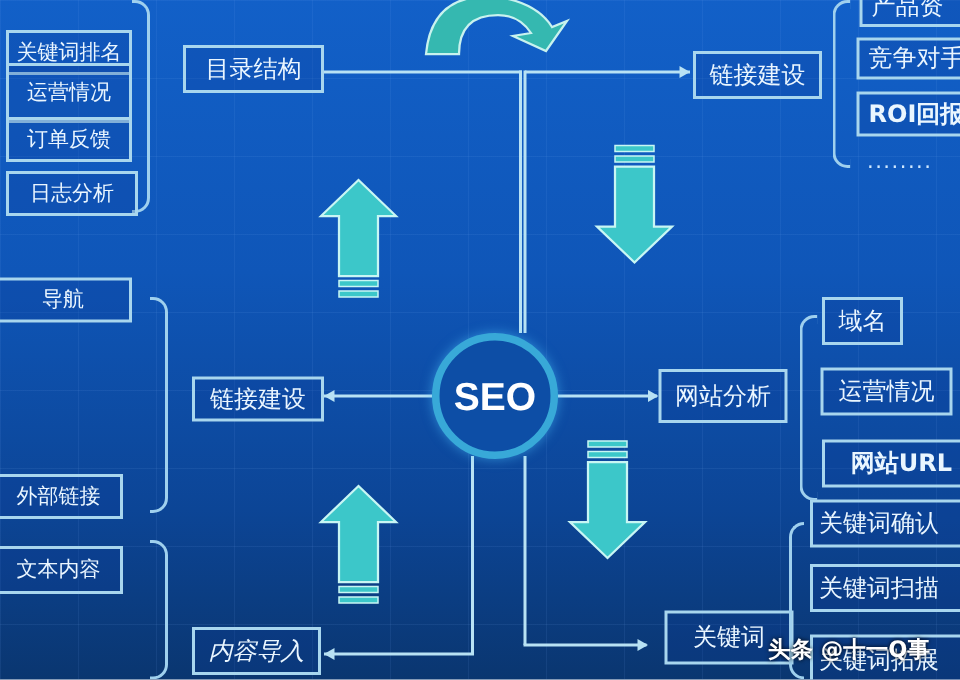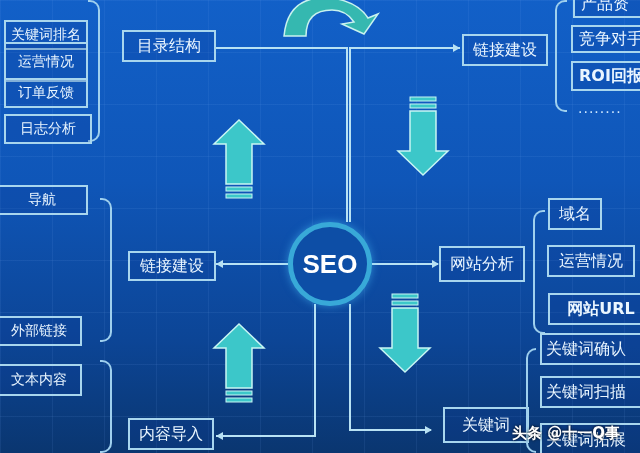--- a/index.html
+++ b/index.html
@@ -78,21 +78,21 @@
   <rect x="14" y="9" width="26" height="4" fill="#3cc7c9" stroke="#c8f6f4"></rect>
   <polygon points="14,16 40,16 40,56 52,56 27,80 2,56 14,56" fill="#3cc7c9" stroke="#c8f6f4" stroke-width="1.5"></polygon>
 </svg>
 
 <div class="seo">SEO</div>
 
 <div class="box" style="left:122px;top:30px;width:94px;height:32px;">目录结构</div>
 <div class="box" style="left:462px;top:34px;width:86px;height:32px;">链接建设</div>
 <div class="box" style="left:128px;top:251px;width:88px;height:30px;font-family:Liberation Serif, serif;">链接建设</div>
 <div class="box" style="left:439px;top:246px;width:86px;height:36px;">网站分析</div>
-<div class="box" style="left:128px;top:418px;width:86px;height:32px;">内容导入</div>
+<div class="box" style="left:128px;top:418px;width:86px;height:32px;font-style:italic;">内容导入</div>
 <div class="box" style="left:443px;top:407px;width:86px;height:36px;">关键词</div>
 
 <div class="brace right" style="left:88px;top:0px;width:12px;height:142px;"></div>
 <div class="brace left" style="left:555px;top:0px;width:12px;height:112px;"></div>
 <div class="brace right" style="left:100px;top:198px;width:12px;height:144px;"></div>
 <div class="brace left" style="left:533px;top:210px;width:12px;height:124px;"></div>
 <div class="brace right" style="left:100px;top:360px;width:12px;height:93px;"></div>
 <div class="brace left" style="left:526px;top:348px;width:10px;height:105px;"></div>
 
 <div class="box small" style="left:4px;top:0px;width:84px;height:30px;margin-top:20px;">关键词排名</div>

